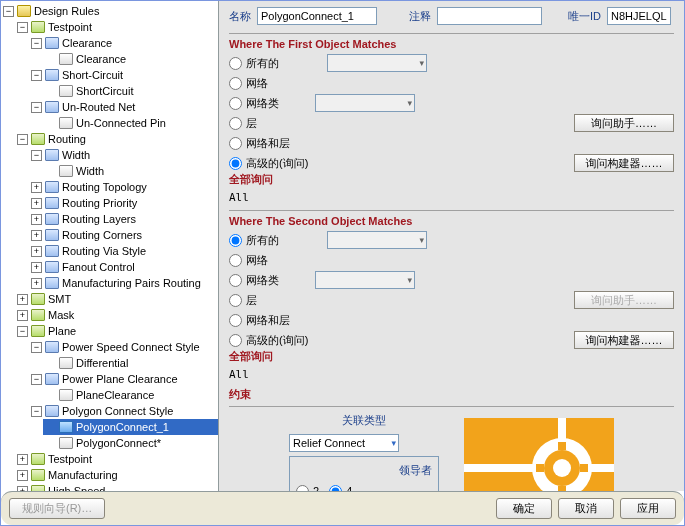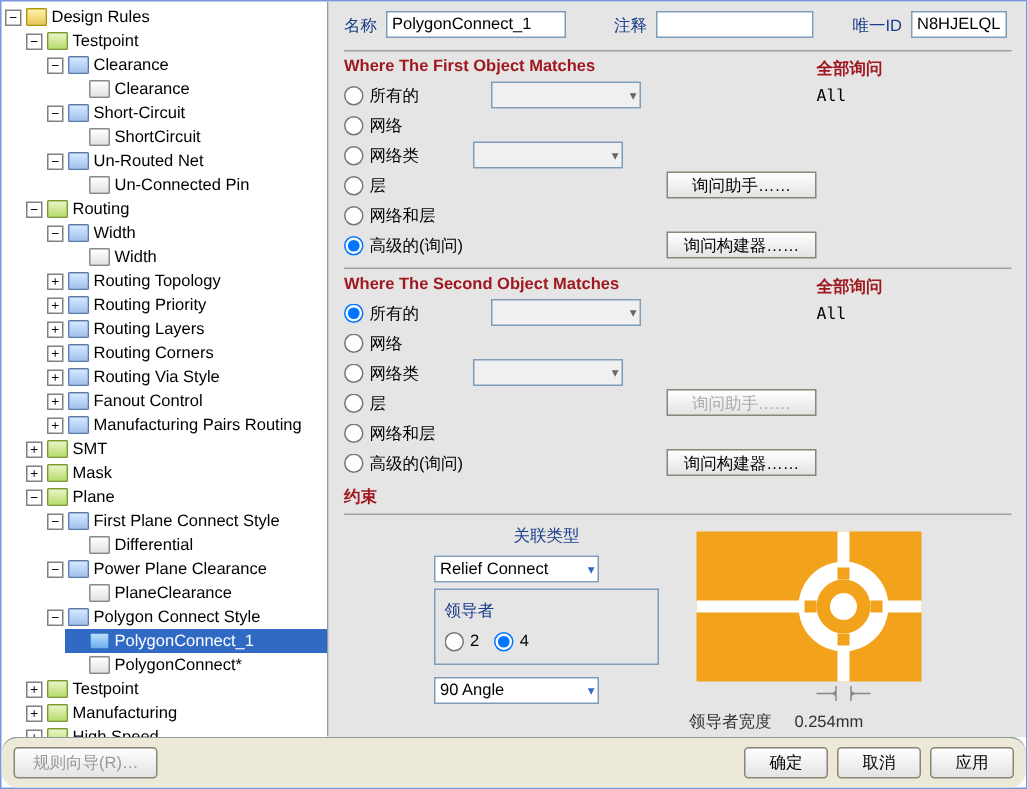--- a/index.html
+++ b/index.html
@@ -23,41 +23,41 @@
 .tree-label { font-size: 11px; }
 .icon-folder { background: linear-gradient(#fdf3a9,#e6c756); border: 1px solid #b29400; border-radius: 1px; }
 .icon-category { background: linear-gradient(#e9f3c9,#b7dd6b); border: 1px solid #7a9b28; border-radius: 1px; }
 .icon-group { background: linear-gradient(#d9e8ff,#a0c0f0); border: 1px solid #5a7bb0; border-radius: 1px; }
 .icon-rule { background: linear-gradient(#fff,#e0e0e0); border: 1px solid #888; border-radius: 1px; }
 .icon-rule-sel { background: linear-gradient(#bde0ff,#6aabee); border: 1px solid #2a6fb8; border-radius: 1px; }
 .field-row { display: flex; align-items: center; gap: 6px; margin-bottom: 8px; }
 .lbl { color: #1a3e8a; font-size: 11px; }
 input.text { border: 1px solid #7f9db9; padding: 1px 3px; font-size: 11px; height: 18px; }
 .section { border-top: 1px solid #a0a0a0; margin: 2px 0 6px 0; padding-top: 4px; }
-.section-row { display: flex; }
+.section-row { display: flex; flex-direction: column; }
 .section-left { flex: 1; }
 .section-right { width: 130px; }
 .section-title { color: #a01820; font-weight: bold; font-size: 11px; margin-bottom: 4px; }
 .section-title.alt { color: #a01820; }
 .radio-list { display: flex; flex-direction: column; gap: 2px; }
 .radio-row { display: flex; align-items: center; gap: 4px; height: 18px; }
 .radio-row input[type=radio] { margin: 0; }
 .combo { width: 100px; height: 18px; border: 1px solid #7f9db9; background: #fff; display: inline-flex; align-items: center; padding: 0 3px; color: #888; position: relative; }
 .combo.disabled { background: #f0f0f0; }
 .combo::after { content: "▾"; position: absolute; right: 2px; font-size: 9px; color: #666; }
 .wide-btn { width: 100px; height: 18px; border: 1px solid #8a867a; background: linear-gradient(#fff,#e3e3e3); font-size: 11px; padding: 0 4px; cursor: pointer; margin-left: 4px;}
 .wide-btn.disabled { color: #aaa; }
 .constraints { border-top: 1px solid #a0a0a0; padding-top: 6px; margin-top: 4px; display: flex; gap: 20px; }
 .constraints-left { width: 150px; }
 .constraints-right { flex: 1; position: relative; }
 .cbox-title { color: #1a3e8a; text-align: center; margin-bottom: 6px; }
 .select { width: 110px; height: 18px; border: 1px solid #7f9db9; background: #fff; padding: 0 3px; position: relative; display: inline-flex; align-items: center; cursor: pointer; }
 .select::after { content: "▾"; position: absolute; right: 2px; font-size: 9px; color: #316ac5; }
 .conductor-box { border: 1px solid #7f9db9; padding: 6px; margin-top: 4px; }
-.conductor-title { color: #1a3e8a; margin-bottom: 4px; }
+.conductor-title { color: #1a3e8a; margin-bottom: 4px; text-align: right; }
 .conductor-opts { display: flex; gap: 10px; }
 .thermal-svg { display: block; }
 .dim-text { margin-top: 4px; color: #333; }
 .bottom-disabled{color:#aaa}
 </style>
 </head>
 <body>
 
 <div class="window">
   <div class="main">
@@ -196,21 +196,21 @@
             <div class="tree-row">
                 <span class="expander">−</span>
                 <span class="tree-icon icon-category"></span>
                 <span class="tree-label">Plane</span>
               </div>
             <div class="tree-children">
               <div class="tree-node">
                 <div class="tree-row">
                     <span class="expander">−</span>
                     <span class="tree-icon icon-group"></span>
-                    <span class="tree-label">First Plane Connect Style</span>
+                    <span class="tree-label">Power Speed Connect Style</span>
                   </div>
                 <div class="tree-children">
                     <div class="tree-row">
                       <span class="expander empty"></span>
                       <span class="tree-icon icon-rule"></span>
                       <span class="tree-label">Differential</span>
                     </div>
                   </div>
               </div>
               <div class="tree-node">

